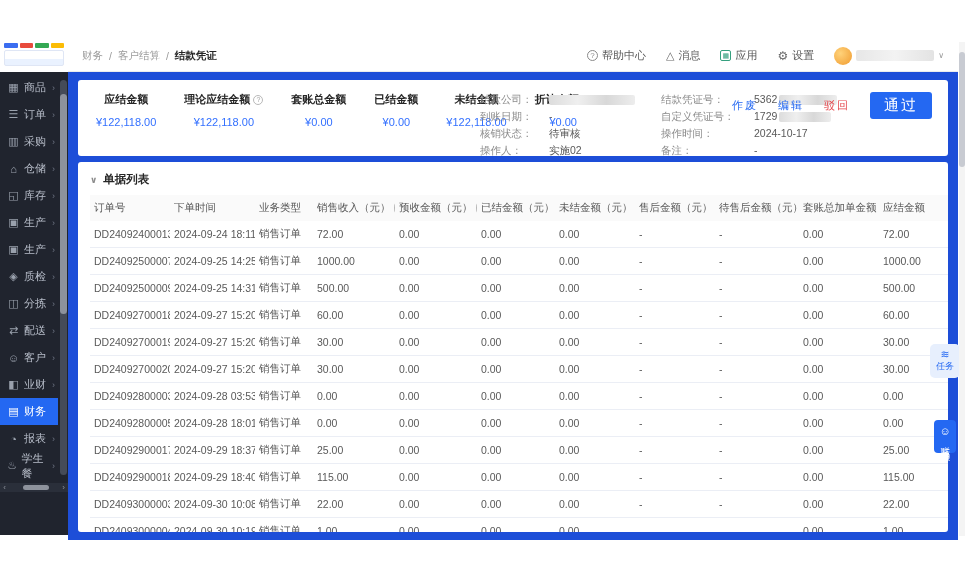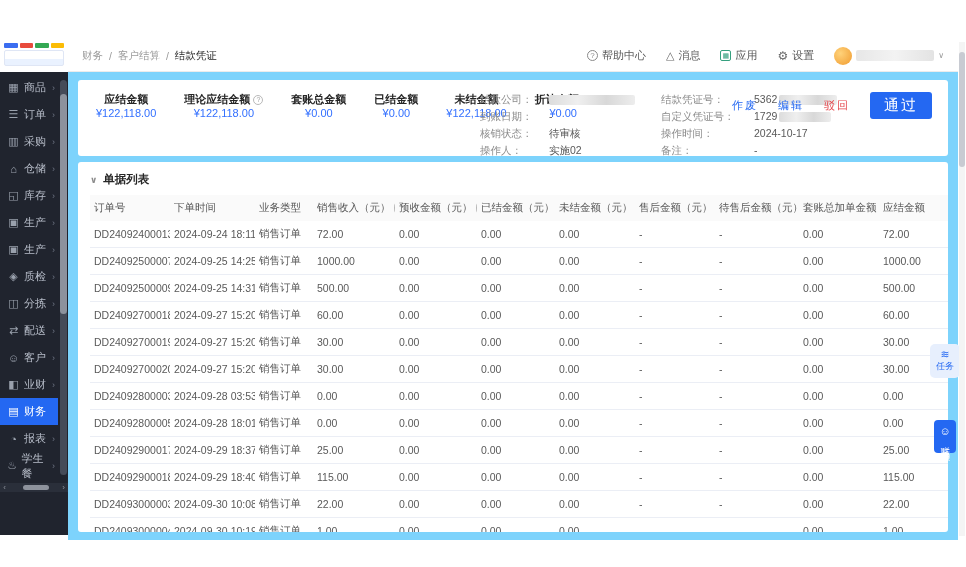--- a/index.html
+++ b/index.html
@@ -15,21 +15,21 @@
   #logo .bars { display:flex; gap:2px; }
   #logo .bars i { height:5px; border-radius:1px; flex:1; display:block; }
   #logo .miniwin { margin-top:2px; height:16px; border:1px solid #dfe6f5; border-radius:2px;
     background:linear-gradient(180deg,#ffffff 55%,#eaf2ff 55%); }
 
   
   #appheader { top:40px; left:68px; width:890px; height:32px; background:#fff;
     border-bottom:1px solid #ececec; display:flex; align-items:center;
     justify-content:space-between; padding:0 14px; }
   .crumbs { font-size:10.5px; color:#9a9a9a; display:flex; gap:6px; align-items:center; }
-  .crumbs .last { color:#262626; font-weight:400; }
+  .crumbs .last { color:#262626; font-weight:700; }
   .hdr-right { display:flex; align-items:center; gap:20px; font-size:11px; color:#595959; }
   .hdr-item { display:flex; align-items:center; gap:4px; cursor:pointer; }
   .cir { display:inline-flex; width:11px; height:11px; border:1px solid #8a8a8a; border-radius:50%;
     font-size:8px; color:#8a8a8a; align-items:center; justify-content:center; line-height:1; }
   .sq { display:inline-flex; width:11px; height:11px; border:1px solid #35a07f; border-radius:2px;
     font-size:7px; color:#35a07f; align-items:center; justify-content:center; }
   .gearg { font-size:12px; color:#6a6a6a; }
   .bellg { font-size:11px; color:#6a6a6a; }
   .avatar { width:18px; height:18px; border-radius:50%;
     background:radial-gradient(circle at 35% 35%,#ffd27a,#f09b2f); }
@@ -60,28 +60,28 @@
   #iotcard { position:absolute; left:0; top:420px; width:68px; height:43px;
     background:linear-gradient(120deg,#1451e8,#2f9bfa); color:#fff; padding:6px 6px 0 7px; }
   #iotcard .t { font-size:13px; font-weight:700; font-style:italic; letter-spacing:.5px; }
   #iotcard .s { font-size:7.5px; color:#cfe2ff; margin-top:1px; }
   #iotcard .cloud { position:absolute; right:3px; top:12px; font-size:15px; color:#9fd4ff; }
   #iotcard .share { position:absolute; right:5px; top:21px; width:10px; height:10px;
     background:#19c3d8; border-radius:2px; color:#fff; font-size:7px; display:flex;
     align-items:center; justify-content:center; }
 
   
-  #main { top:72px; left:68px; width:890px; height:468px; background:#7dd3fc; }
+  #main { top:72px; left:68px; width:890px; height:468px; background:#1d4ed8; }
   .card { background:#fff; border-radius:3px; margin:0 10px; position:relative; }
   #card1 { margin-top:8px; height:76px; }
   #stats { position:absolute; left:18px; top:12px; display:flex; gap:28px; }
   .stat { text-align:center; }
   .stat .lb { font-size:11px; font-weight:700; color:#262626; display:flex; gap:3px;
     align-items:center; justify-content:center; }
-  .stat .vl { margin-top:0; font-size:11px; color:#3370ff; }
+  .stat .vl { margin-top:9px; font-size:11px; color:#3370ff; }
   .info-dot { display:inline-flex; width:10px; height:10px; border:1px solid #b9b9b9;
     border-radius:50%; color:#a0a0a0; font-size:7px; align-items:center; justify-content:center;
     font-weight:400; cursor:pointer; }
   #infopanel { position:absolute; left:402px; top:13px; display:flex; gap:26px; }
   .info-col .irow { display:flex; font-size:10.5px; margin-bottom:4px; line-height:13px; }
   .info-col .il { color:#8c8c8c; white-space:nowrap; }
   .col-a .il { width:64px; } .col-b .il { width:88px; }
   .info-col .iv { color:#595959; margin-left:5px; display:flex; align-items:center; gap:2px; }
   .redact { display:inline-block; height:10px; border-radius:2px;
     background:linear-gradient(90deg,#dcdcdc,#efefef,#d8d8d8,#ededed); filter:blur(.4px); }

